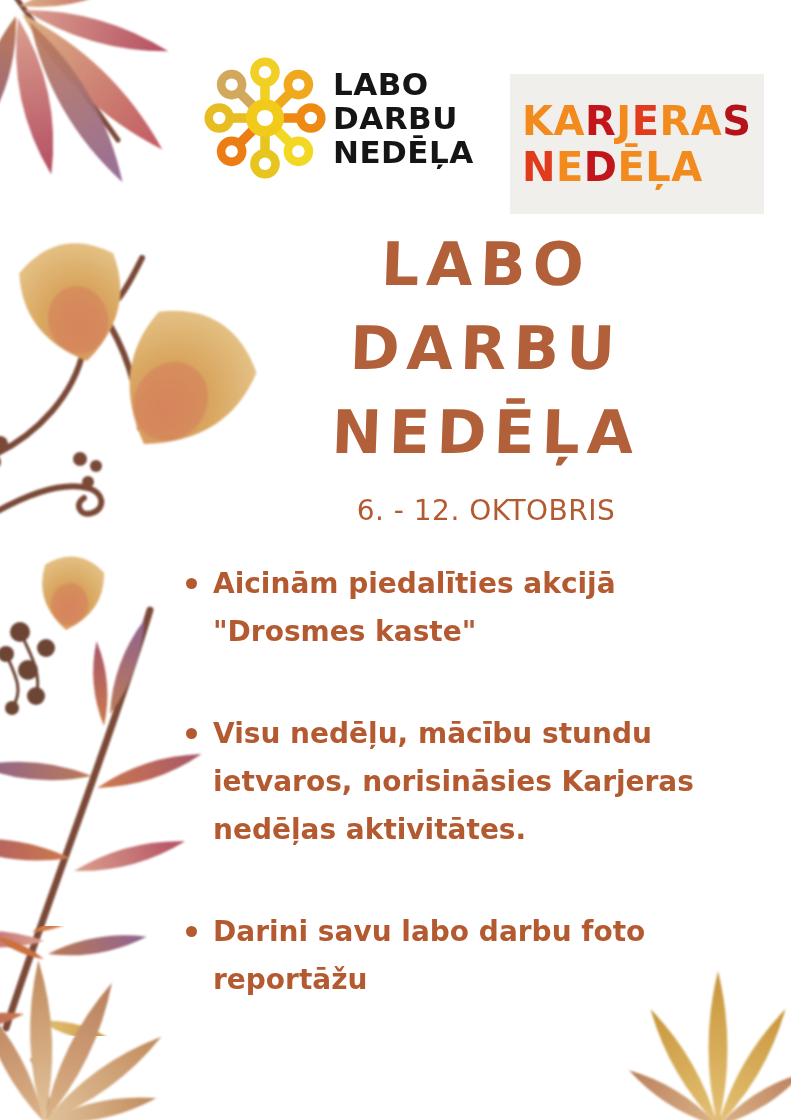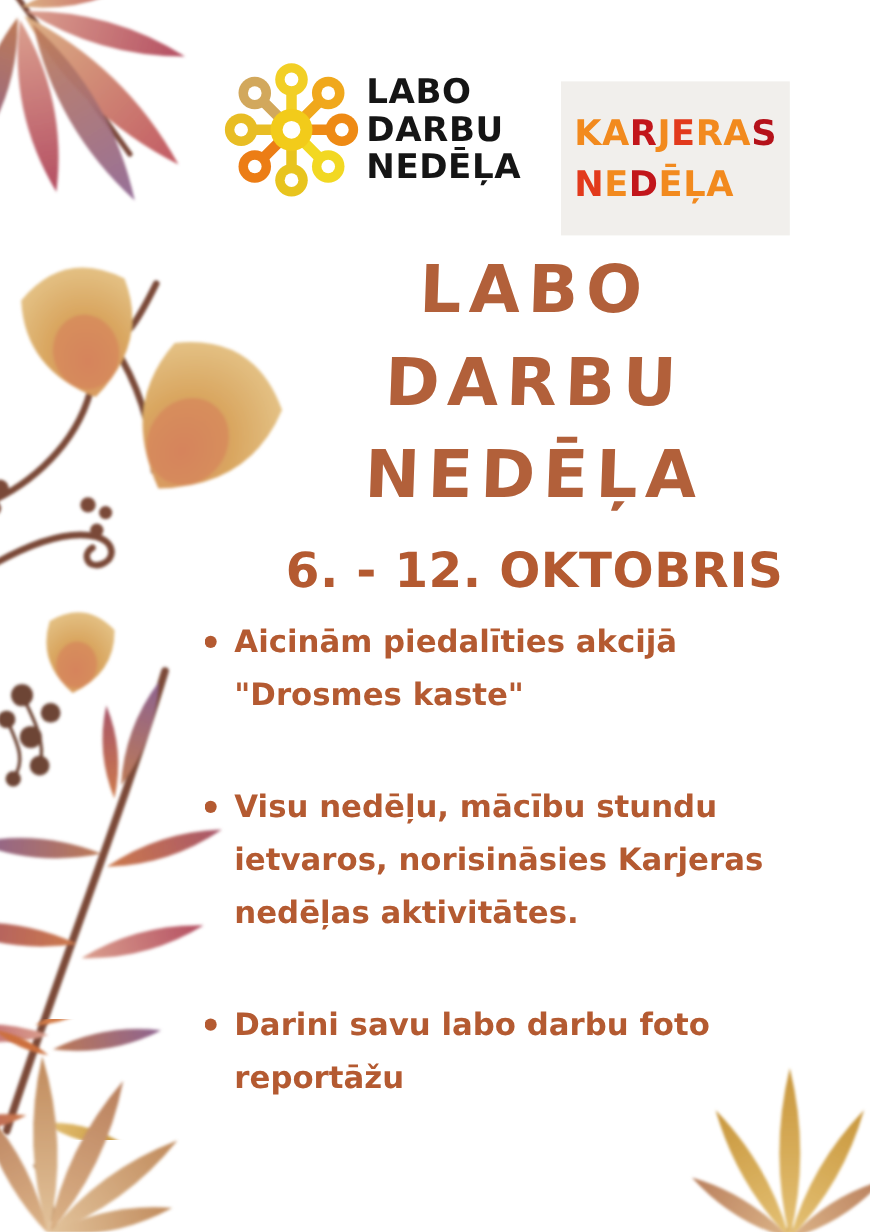--- a/index.html
+++ b/index.html
@@ -10,34 +10,34 @@
   }
   .abs{position:absolute;}
   
   .labo-logo{left:203px;top:56px;display:flex;align-items:center;}
   .labo-logo-text{
     margin-left:6px;color:var(--logo_black,#151515);
     font-size:31px;font-weight:bold;line-height:34px;letter-spacing:.5px;
   }
   .karjeras-logo{
     left:510px;top:74px;background:var(--karjeras_bg,#f1efec);
-    padding:24px 12px;line-height:46px;font-size:32px;font-weight:bold;
+    padding:24px 12px;line-height:46px;font-size:40px;font-weight:bold;
     letter-spacing:.5px;white-space:nowrap;
   }
   .karjeras-line{display:block;}
   
   .main-title{left:180px;top:222px;width:612px;text-align:center;color:var(--rust,#b2603a);}
   .main-title .line{
     font-size:60px;font-weight:bold;line-height:84px;letter-spacing:7px;
     transform:skewX(-2deg);
   }
   
   .date-line{
     left:180px;top:494px;width:612px;text-align:center;
-    font-size:44px;font-weight:bold;color:var(--rust_text,#b45a31);letter-spacing:.5px;
+    font-size:28px;font-weight:normal;color:var(--rust_text,#b45a31);letter-spacing:.5px;
   }
   
   .bullets{left:186px;top:560px;width:566px;color:var(--rust_text,#b45a31);}
   .bullet{display:flex;align-items:flex-start;margin-bottom:54px;}
   .bullet .dot{
     width:11px;height:11px;border-radius:50%;background:var(--rust_text,#b45a31);
     margin:18px 16px 0 0;flex:none;
   }
   .bullet .txt{font-size:28px;font-weight:bold;line-height:48px;}
   svg{display:block;}

